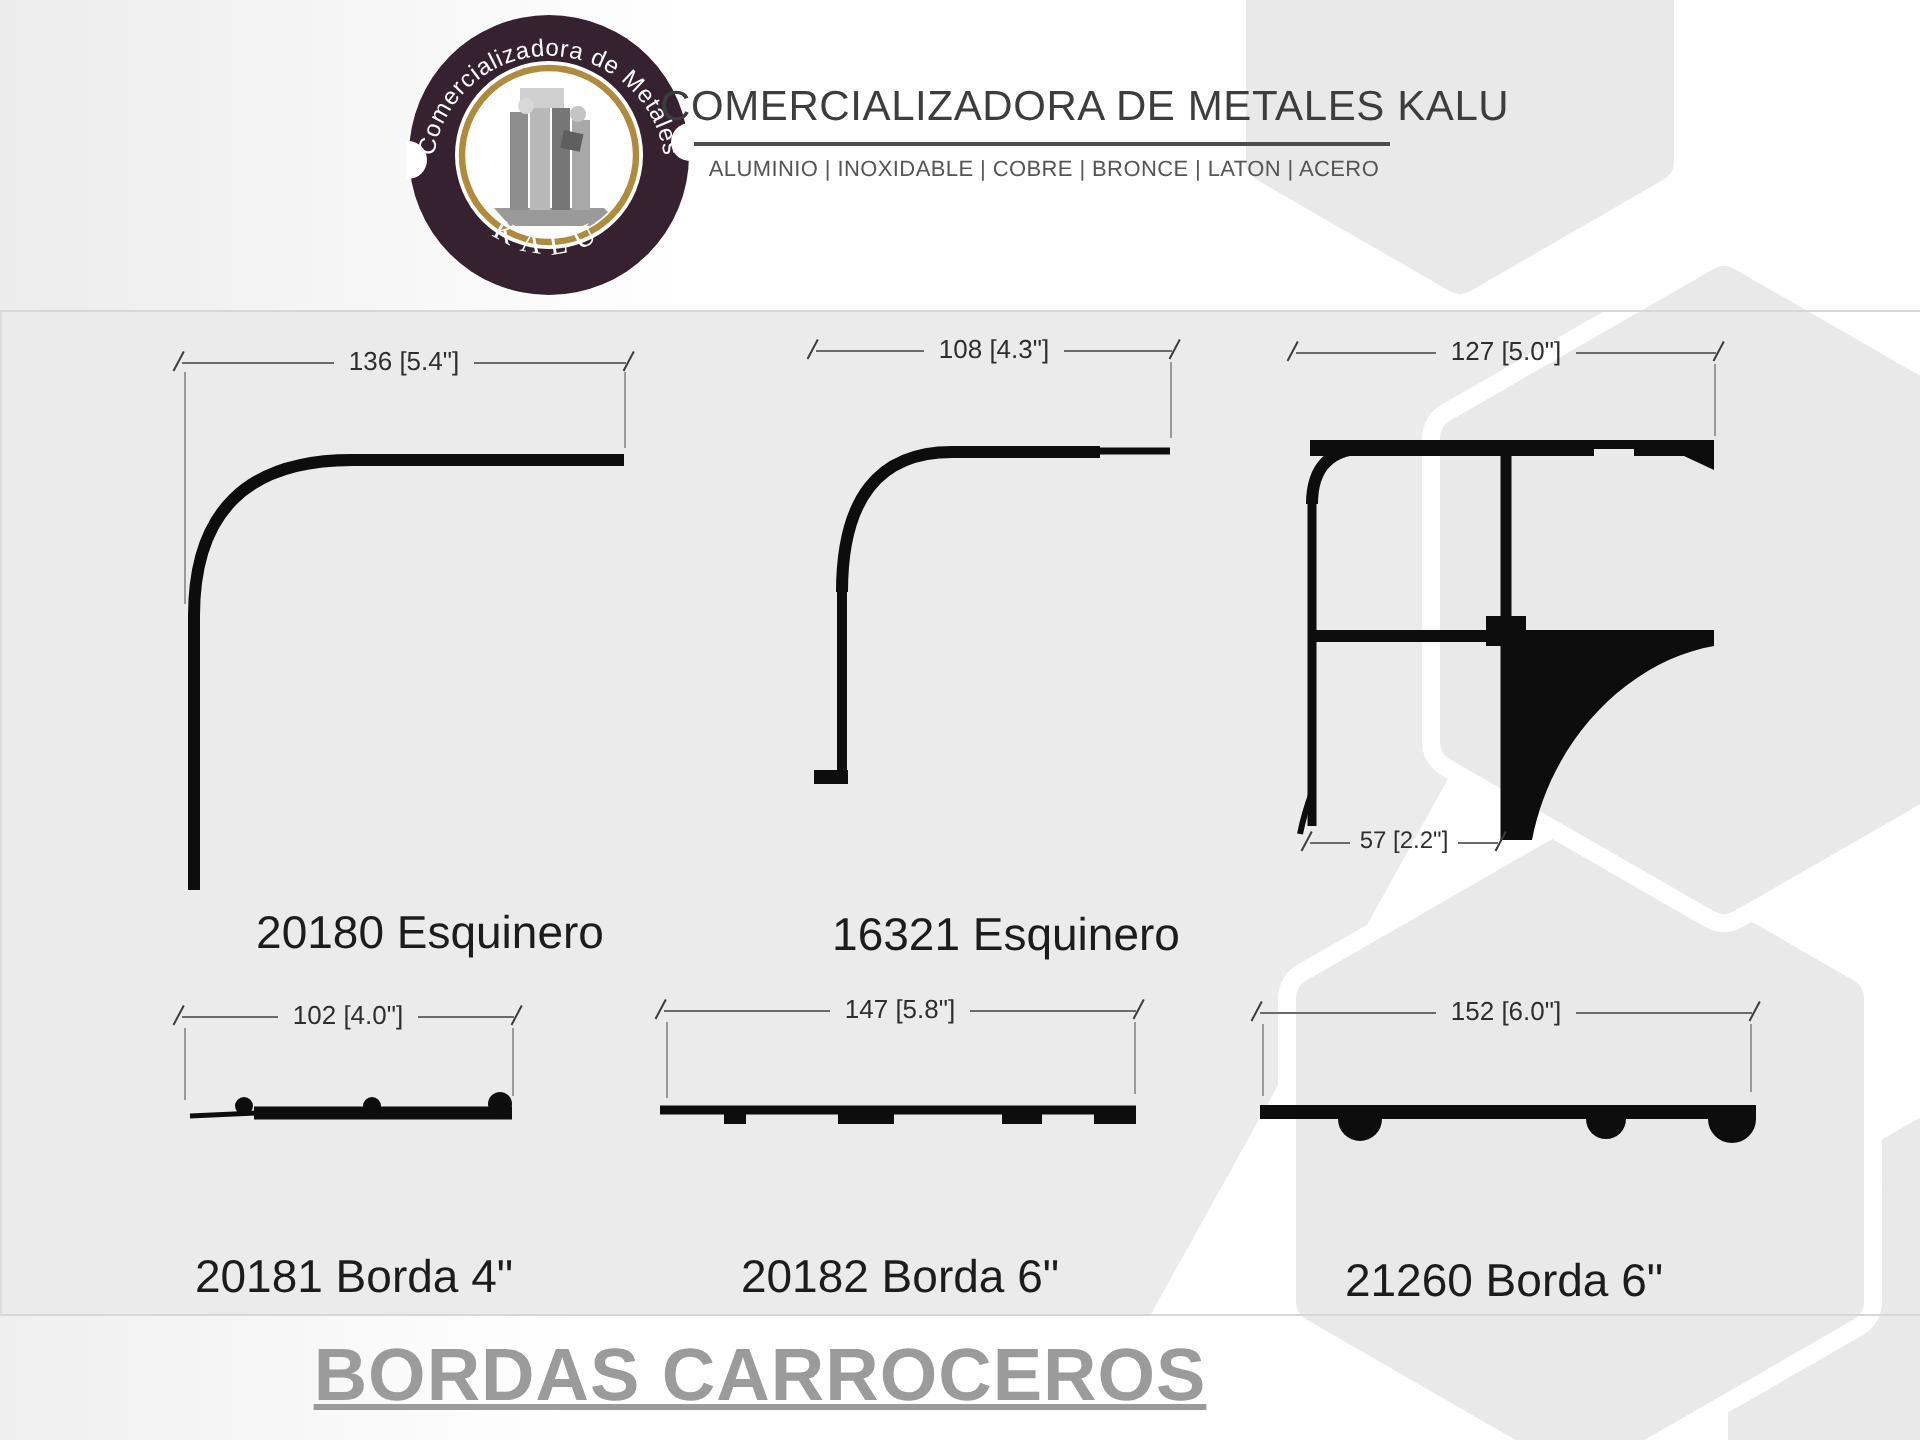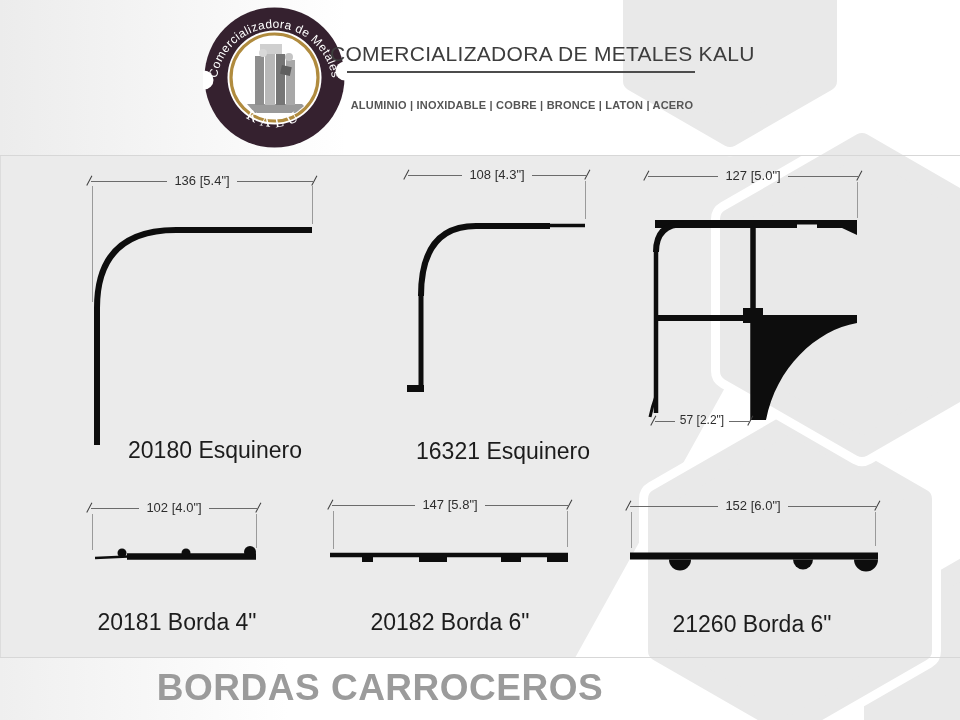--- a/index.html
+++ b/index.html
@@ -6,41 +6,41 @@
   .canvas{position:relative;width:960px;height:720px;overflow:hidden;
           font-family:"Liberation Sans",sans-serif;background:#fff;}
   
   .header{position:absolute;left:0;top:0;width:960px;height:155px;z-index:0;
           background:linear-gradient(90deg,#ececec 0%,#ffffff 36%);}
   .logo-svg{position:absolute;left:203px;top:6px;width:143px;height:143px;z-index:5;}
   .title-block{position:absolute;left:330px;top:42px;width:384px;text-align:center;z-index:5;}
   .company-title{font-size:21px;color:#3d3d3d;letter-spacing:.3px;white-space:nowrap;}
   .title-rule{position:absolute;left:347px;top:71px;width:348px;height:1.5px;background:#4c4c4c;z-index:5;}
   .company-subtitle{position:absolute;left:330px;top:79px;width:384px;text-align:center;
-          font-size:11px;font-weight:bold;color:#555;letter-spacing:.2px;white-space:nowrap;z-index:5;margin-top:20px;}
+          font-size:11px;font-weight:normal;color:#555;letter-spacing:.2px;white-space:nowrap;z-index:5;}
   
   .band{position:absolute;left:0;top:155px;width:959px;height:503px;background:#ebebeb;
         border-left:1px solid #dcdcdc;z-index:0;}
   .footer{position:absolute;left:0;top:658px;width:960px;height:62px;z-index:0;
           background:linear-gradient(90deg,#efefef 0%,#ffffff 30%);}
   .divider{position:absolute;left:0;width:960px;height:1px;background:#d7d7d7;z-index:4;}
   .watermark{position:absolute;left:0;top:0;z-index:1;pointer-events:none;}
   
   .dim{position:absolute;display:flex;align-items:center;height:14px;z-index:5;}
   .dim .seg{flex:1;height:1px;background:#6b6b6b;}
   .dim .tick{width:11px;height:1.4px;background:#3c3c3c;flex:none;margin:0 -4px;transform:rotate(-62deg);}
   .dim .txt{padding:0 7px;font-size:13px;color:#2e2e2e;white-space:nowrap;transform:translateY(-1px);}
   .dim.small .txt{font-size:12px;padding:0 5px;}
   .ext{position:absolute;width:1px;background:#9a9a9a;z-index:5;}
   
   .profile{position:absolute;z-index:5;}
   .plabel{position:absolute;font-size:23px;color:#1c1c1c;white-space:nowrap;
-          transform:translateX(-50%);z-index:5;}
+          transform:translateX(-50%);z-index:5;margin-top:16px;}
   .footer-title{position:absolute;left:0;top:667px;width:760px;text-align:center;
-          font-size:37px;font-weight:bold;color:#9b9b9b;letter-spacing:.5px;z-index:5;}
+          font-size:37px;font-weight:bold;color:#9b9b9b;letter-spacing:.5px;z-index:5;text-decoration:underline;}
 </style>
 </head>
 <body>
 
 <div class="canvas">
 
   <div class="header"></div>
   <div class="band"></div>
   <div class="footer"></div>
 

